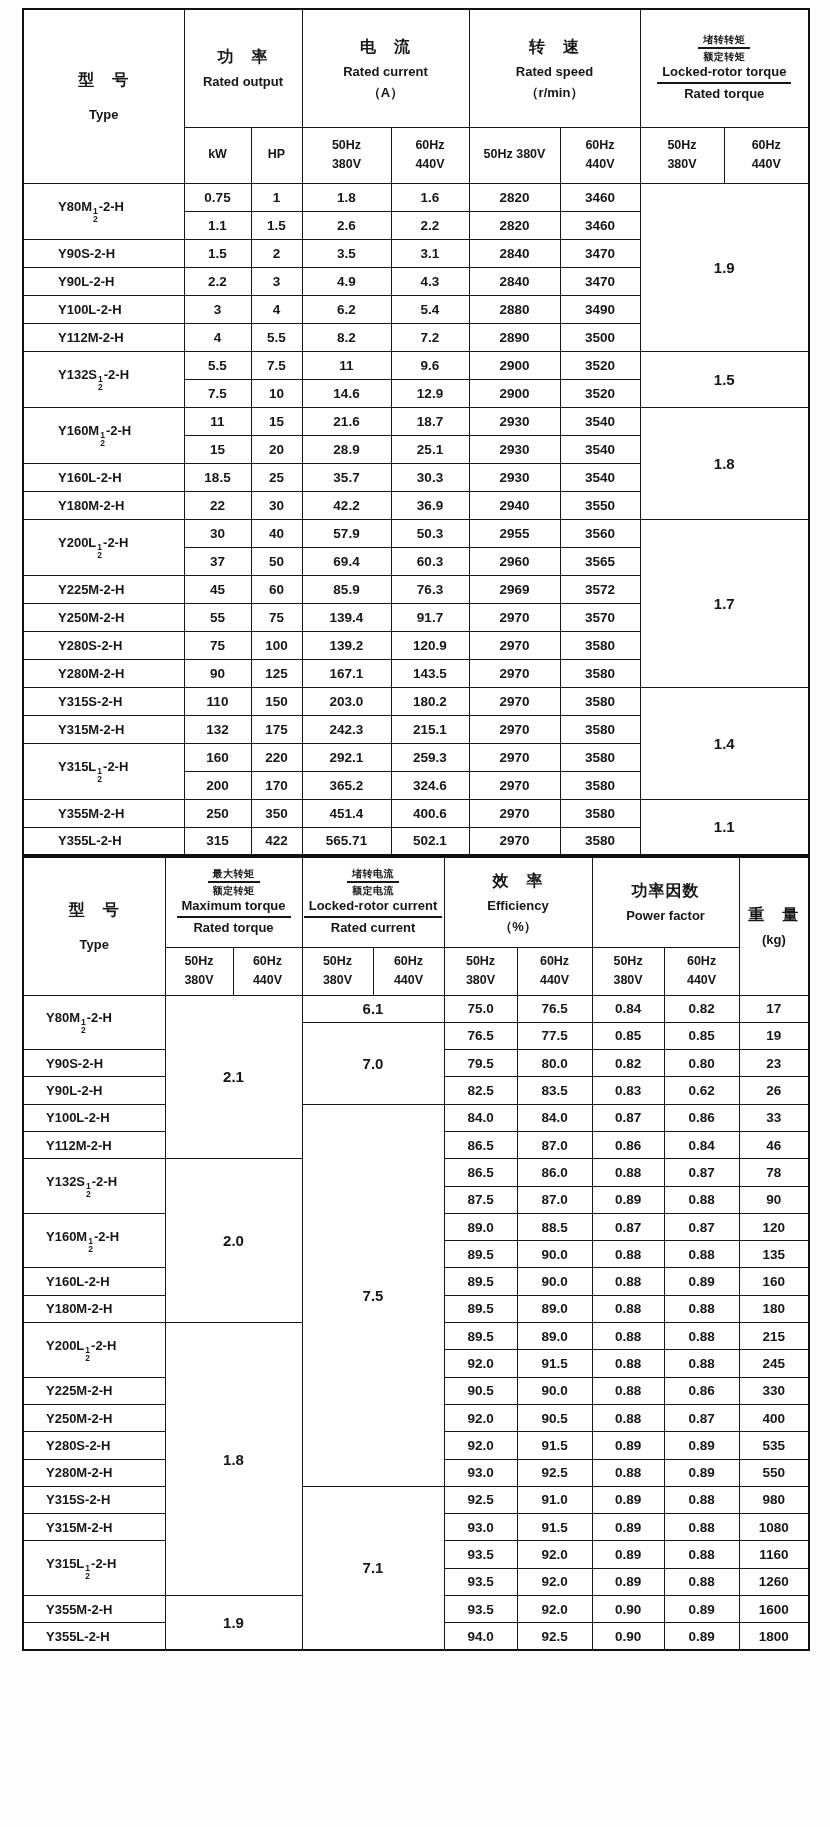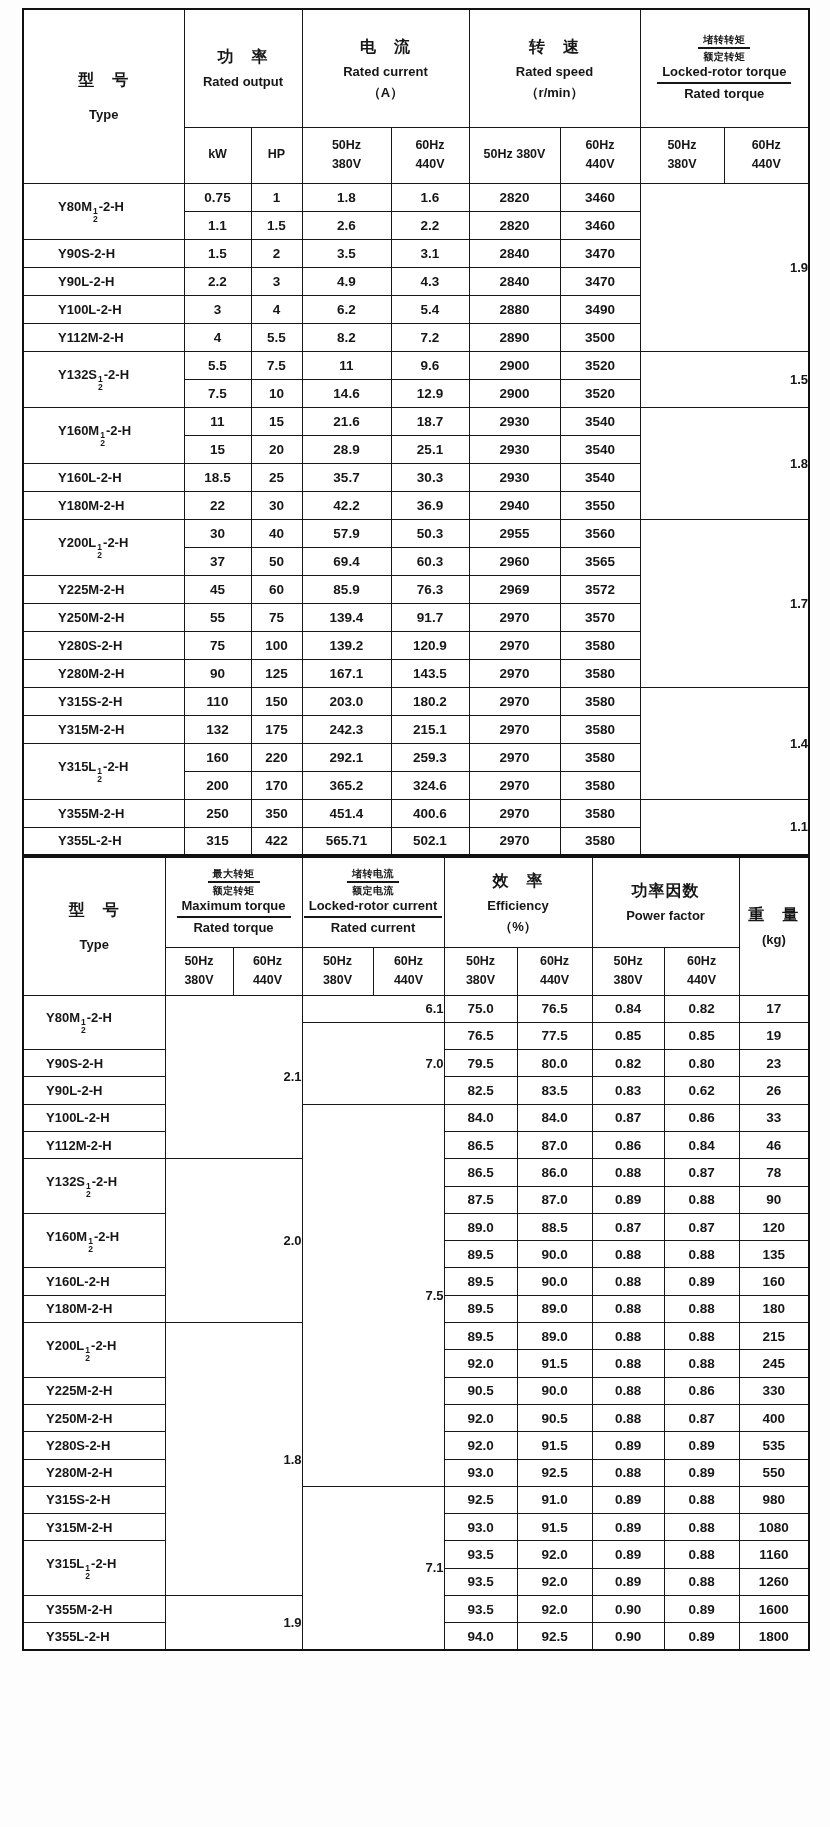--- a/index.html
+++ b/index.html
@@ -44,21 +44,21 @@
 
   .t1 .head1 th { height: 118px; }
   .t2 .head1 th { height: 90px; }
 
   
   .t1 tbody tr { height: 28px; }
   .t2 tbody tr { height: 27.3px; }
   tbody td { font-size: 13.5px; }
   td.type-cell { text-align: left; padding-left: 34px; font-size: 13px; white-space: nowrap; margin-left: 20px; }
   .t2 td.type-cell { padding-left: 22px; }
-  td.group-cell { font-size: 13px; text-align: right; }
+  td.group-cell { font-size: 15px; }
 
   
   .frac12 {
     display: inline-flex; flex-direction: column; align-items: center;
     font-size: 8.5px; line-height: 0.95; vertical-align: -3px; margin: 0 1px;
   }
 
   .section-title {
     margin-top: 102px; margin-bottom: 10px;
     text-align: center; font-size: 17px; letter-spacing: 1px;

